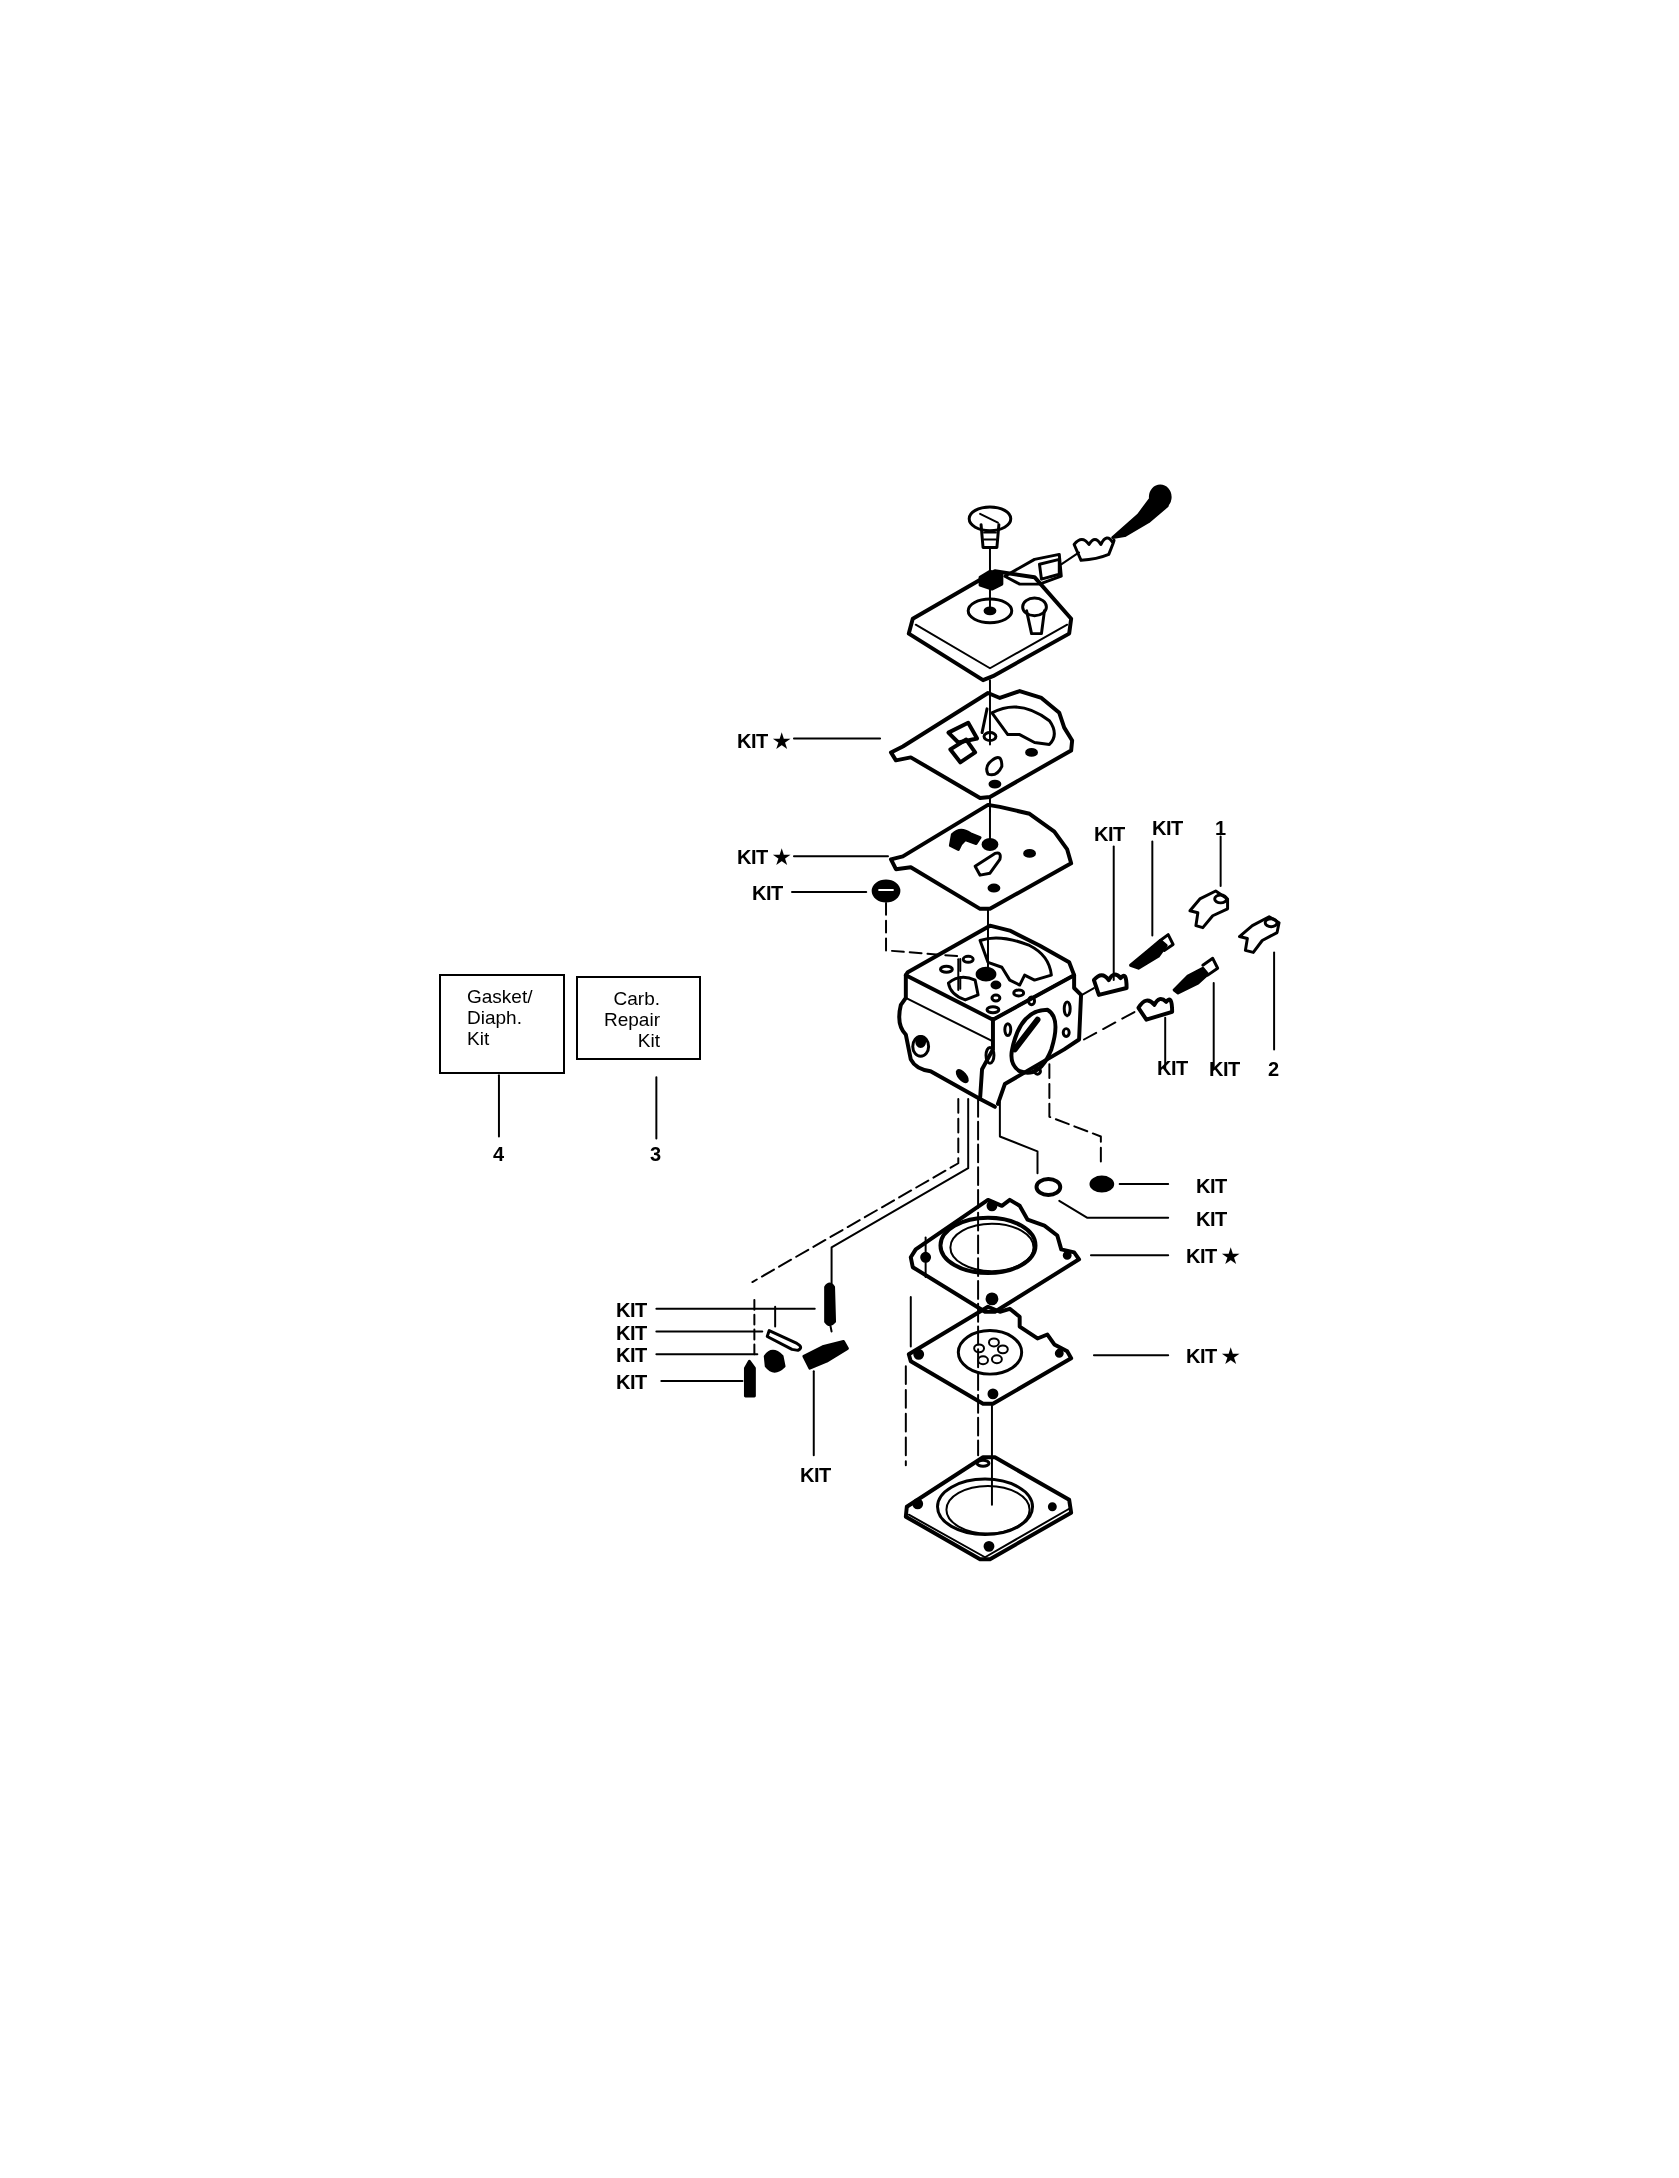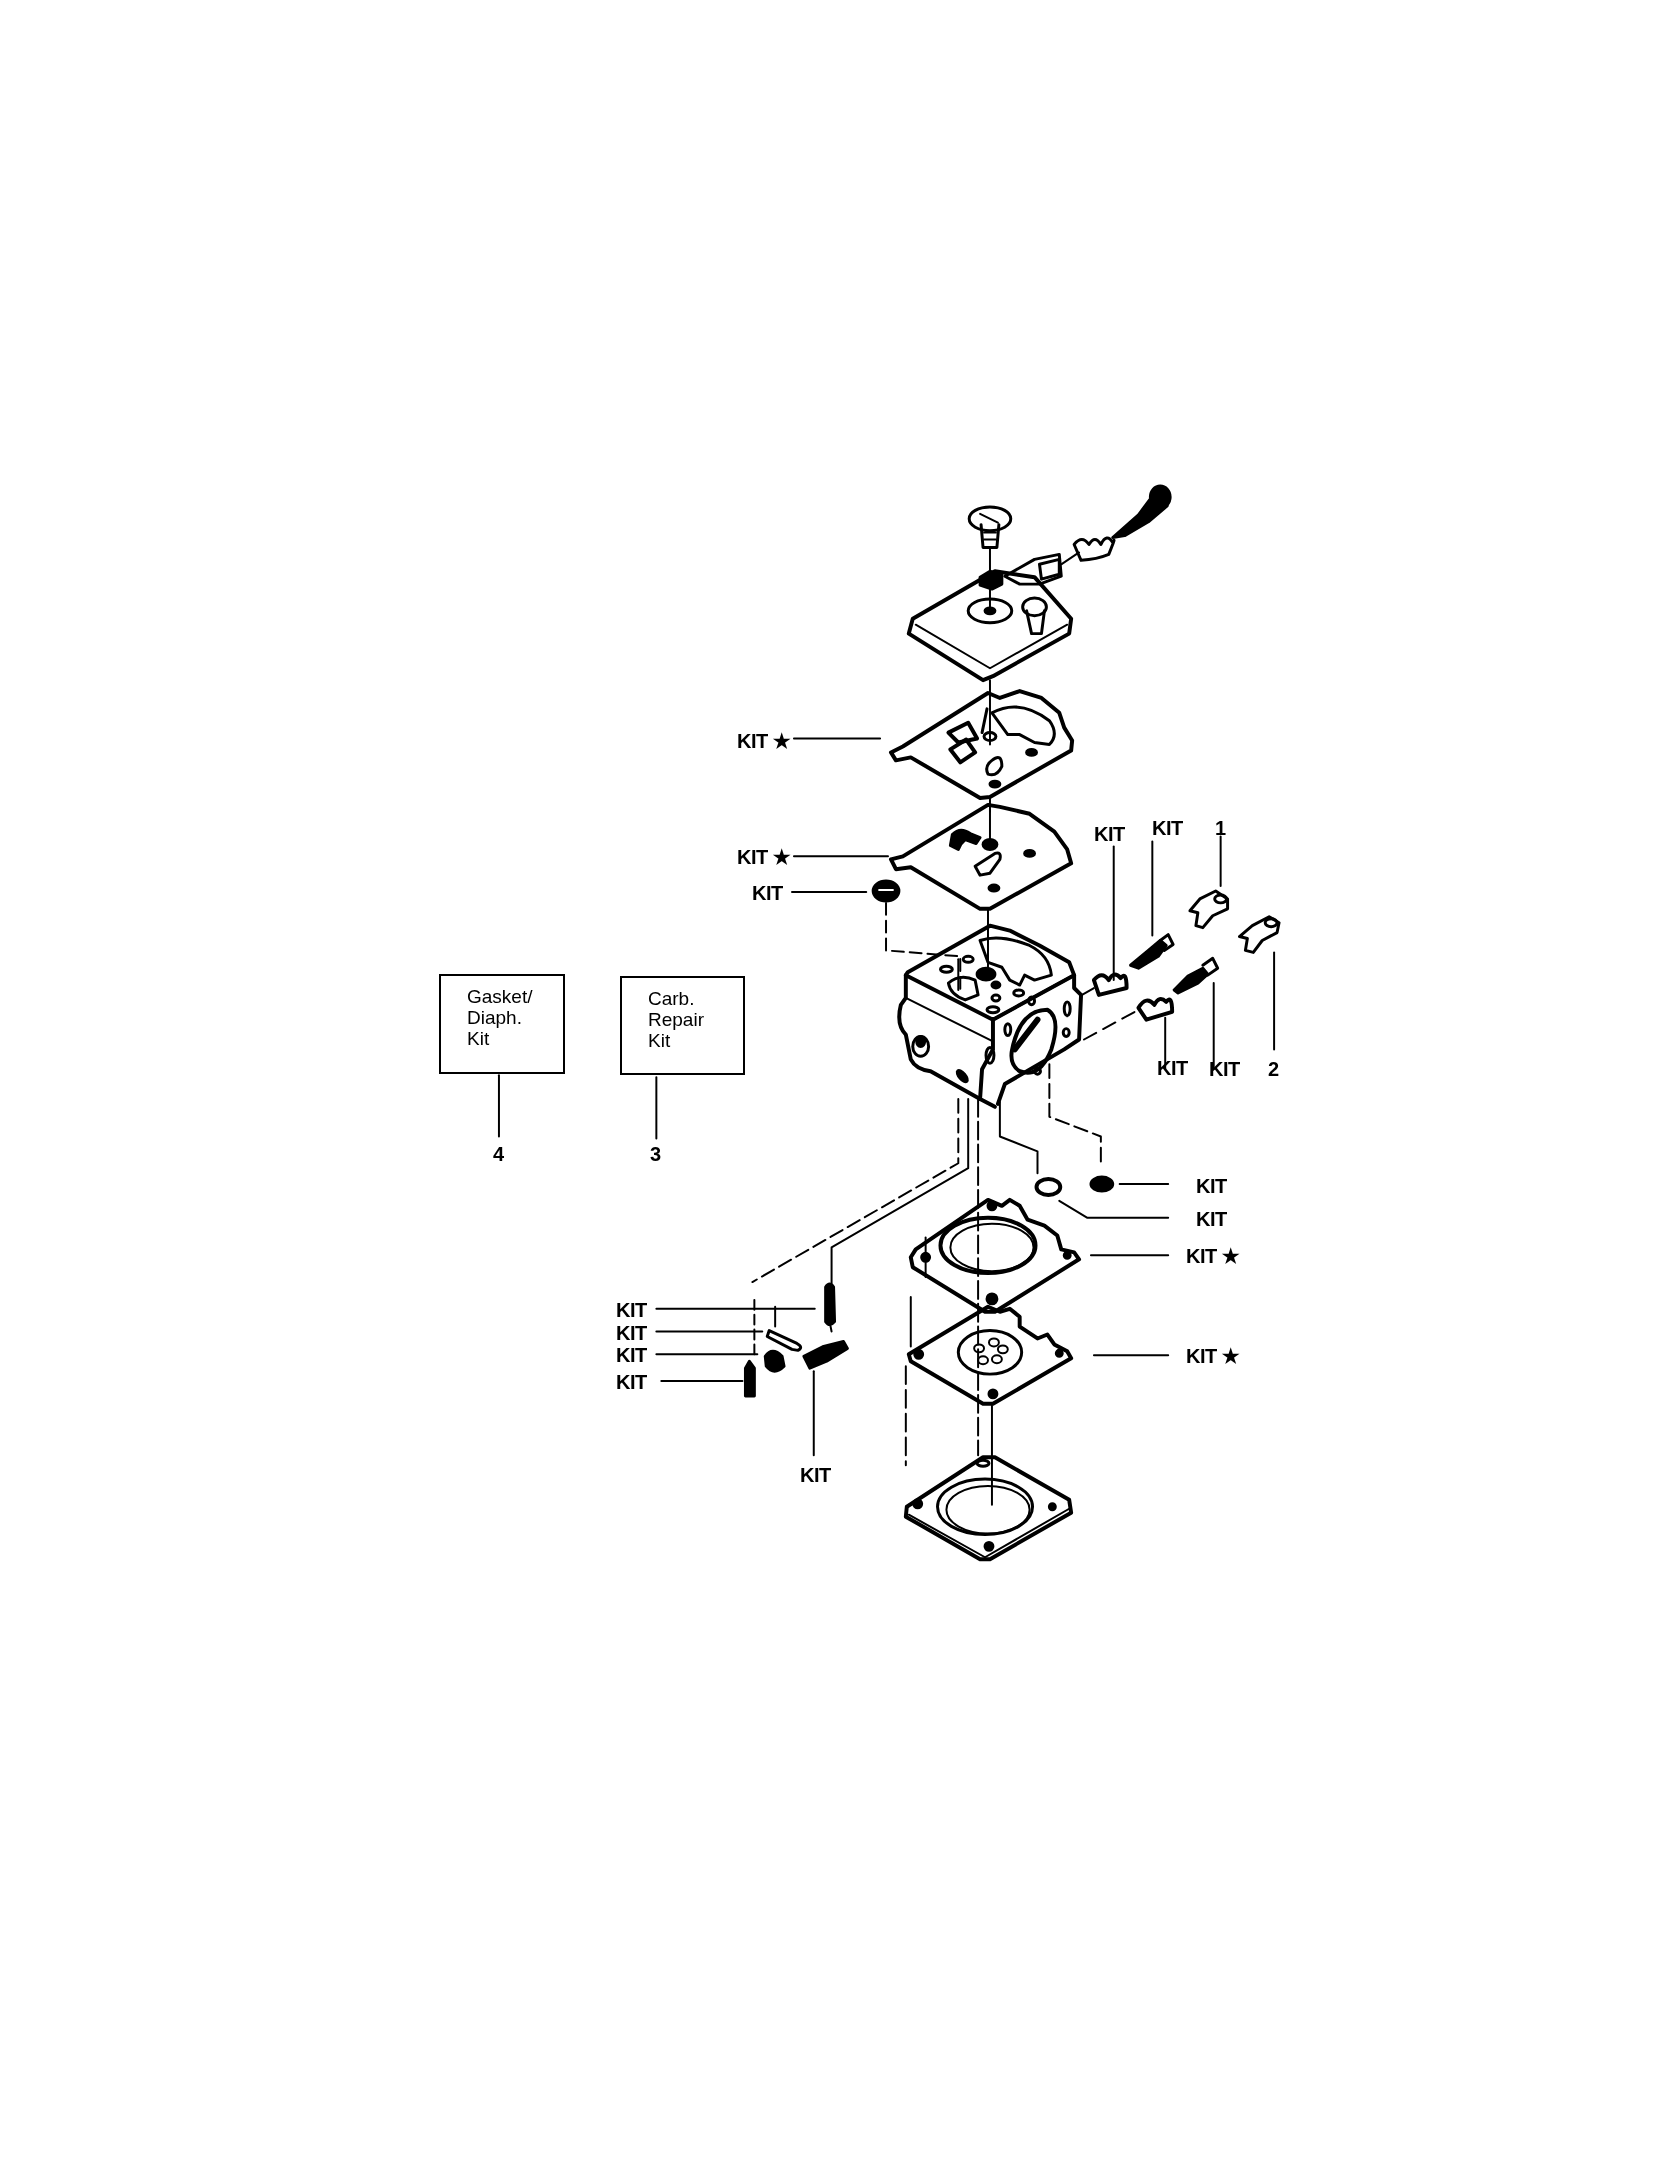--- a/index.html
+++ b/index.html
@@ -216,21 +216,21 @@
     <line x1="504" y1="1086" x2="504" y2="1148"></line>
     <line x1="663" y1="1088" x2="663" y2="1150"></line>
   </g>
 </svg>
 
 <div class="kitbox" style="left:439px; top:974px; width:126px; height:100px;">
   <span class="kitbox-text">Gasket/
 Diaph.
 Kit</span>
 </div>
-<div class="kitbox" style="left:620px; top:976px; width:125px; height:99px;">
+<div class="kitbox" style="left:576px; top:976px; width:125px; height:84px;text-align:right;">
   <span class="kitbox-text">Carb.
 Repair
 Kit</span>
 </div>
 <span class="ref-num" style="left:493px; top:1143px;">4</span>
 <span class="ref-num" style="left:650px; top:1143px;">3</span>
 
 <span class="lbl" style="left:737px; top:731px;">KIT ★</span>
 <span class="lbl" style="left:737px; top:847px;">KIT ★</span>
 <span class="lbl" style="left:752px; top:883px;">KIT</span>

